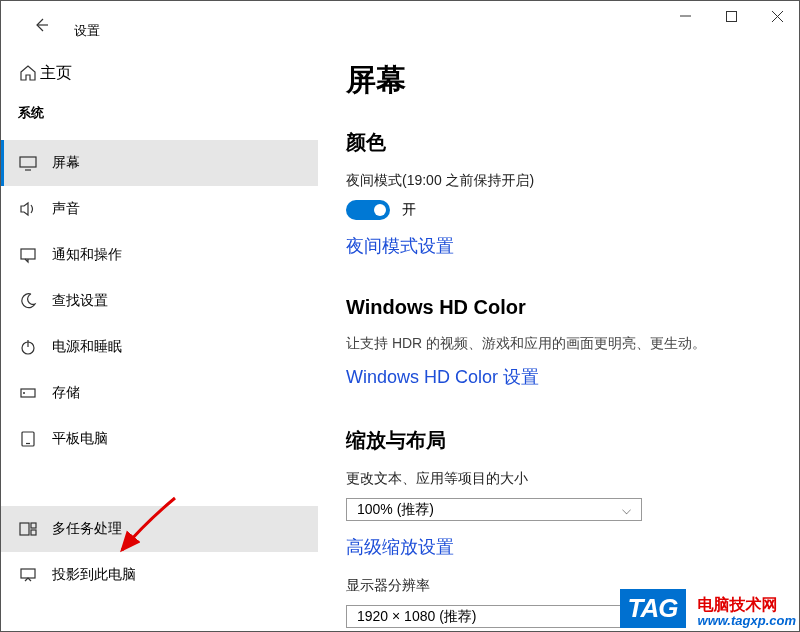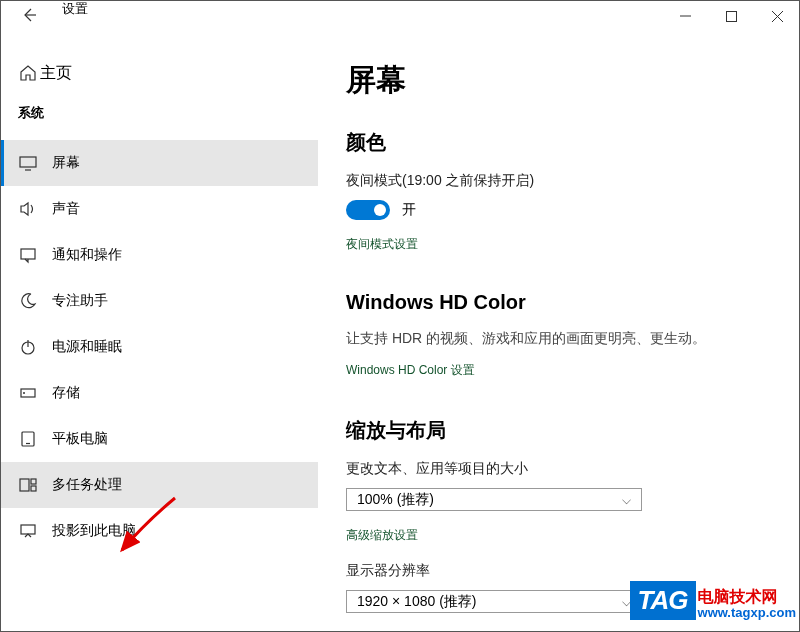--- a/index.html
+++ b/index.html
@@ -1,58 +1,58 @@
 <!DOCTYPE html>
 <html><head>
   <meta charset="utf-8">
   <style>
     * { box-sizing: border-box; margin: 0; padding: 0; font-family: "Microsoft YaHei", "Segoe UI", sans-serif; }
     body { width: 800px; height: 632px; background: #fff; overflow: hidden; position: relative; }
     
-    .titlebar { height: 40px; display: flex; align-items: flex-start; padding-left: 14px; }
+    .titlebar { height: 40px; display: flex; align-items: flex-end; padding-left: 26px; }
     .back-btn { width: 30px; height: 30px; display: flex; align-items: center; justify-content: center; cursor: pointer; }
     .window-title { margin-left: 18px; font-size: 13px; }
     .window-controls { position: absolute; right: 0; top: 0; display: flex; }
     .win-ctrl { width: 46px; height: 32px; display: flex; align-items: center; justify-content: center; cursor: pointer; }
     
     .main { display: flex; height: calc(100% - 40px); }
     
     .sidebar { width: 322px; padding-left: 14px; padding-top: 18px; height: 100%; }
     .home-row { display: flex; align-items: center; padding: 0 0 0 4px; gap: 2px; height: 30px; margin-bottom: 16px; }
     .search-box { width: 288px; height: 36px; border: 2px solid #0078d4; margin-left: 2px; display: flex; align-items: center; padding: 0 10px; margin-bottom: 24px; }
     .search-input { flex: 1; border: none; outline: none; font-size: 14px; color: #666; }
     .search-icon { color: #333; }
     .section-label { font-size: 13px; font-weight: 600; margin-left: 4px; margin-bottom: 18px; }
     
     .nav-item { height: 46px; display: flex; align-items: center; padding-left: 4px; gap: 14px; cursor: pointer; font-size: 14px; position: relative; margin-left: -14px; padding-left: 18px; width: 318px; }
     .nav-item.selected { background: #e6e6e6; }
     .nav-item.selected::before { content: ""; position: absolute; left: 0; top: 0; bottom: 0; width: 4px; background: #0078d4; }
-    .nav-item.hover-bg { background: #e6e6e6; }
+    .nav-item.hover-bg { background: #e6e6e6; margin-top: 44px; }
     .nav-icon { width: 20px; height: 20px; display: flex; align-items: center; justify-content: center; }
     
     .content { flex: 1; padding: 20px 24px 0 24px; overflow: hidden; }
     .page-title { font-size: 30px; font-weight: 600; margin-bottom: 28px; }
     .section-title { font-size: 20px; font-weight: 600; margin-bottom: 16px; }
     .setting-label { font-size: 14px; margin-bottom: 10px; color: #222; }
     .toggle-row { display: flex; align-items: center; gap: 12px; margin-bottom: 14px; }
     .toggle { width: 44px; height: 20px; border-radius: 10px; background: #0078d4; position: relative; cursor: pointer; }
     .toggle::after { content: ""; width: 12px; height: 12px; border-radius: 50%; background: #fff; position: absolute; right: 4px; top: 4px; }
     .toggle-label { font-size: 14px; }
-    .link { color: #14532d; font-size: 12px; cursor: pointer; margin-bottom: 28px; display: inline-block; }
+    .link { color: #1d4ed8; font-size: 18px; cursor: pointer; margin-bottom: 28px; display: inline-block; }
     .desc { font-size: 14px; color: #444; margin-bottom: 12px; }
     .dropdown { width: 296px; height: 23px; border: 1px solid #999; display: flex; align-items: center; justify-content: space-between; padding: 0 10px; font-size: 14px; cursor: pointer; margin-bottom: 14px; }
     .chevron { font-size: 12px; color: #555; }
     
     .arrow-annotation { position: absolute; left: 110px; top: 488px; pointer-events: none; }
     
-    .watermark { position: absolute; right: 4px; bottom: 12px; display: flex; align-items: flex-end; gap: 2px; }
+    .watermark { position: absolute; right: 4px; bottom: 4px; display: flex; align-items: flex-end; gap: 12px; }
     .tag-badge { background: #0070d0; color: #fff; font-weight: 900; font-size: 26px; padding: 4px 8px; font-style: italic; letter-spacing: -1px; }
     .wm-text { display: flex; flex-direction: column; line-height: 1.1; }
     .wm-line1 { color: #e00000; font-weight: 700; font-size: 16px; text-shadow: 1px 1px 0 #fff; }
-    .wm-line2 { color: #0066d4; font-size: 13px; font-weight: 600; text-align: right; }
+    .wm-line2 { color: #0066d4; font-size: 13px; font-style: italic; font-weight: 600; text-align: right; }
     
     .win-border { position: absolute; inset: 0; border: 1px solid #555; pointer-events: none; }
   </style>
 </head>
 <body>
 
 <div class="titlebar">
   <div class="back-btn">
     <svg width="16" height="16" viewBox="0 0 16 16">
         <path d="M10 2 L4 8 L10 14" stroke="#333" stroke-width="1.2" fill="none"></path>
@@ -118,21 +118,21 @@
           </svg>
         </span>
       <span>通知和操作</span>
     </div>
     <div class="nav-item">
       <span class="nav-icon">
           <svg width="18" height="18" viewBox="0 0 18 18">
             <path d="M12 2 A7 7 0 1 0 16 12 A5 5 0 0 1 12 2" stroke="#333" fill="none" stroke-width="1.2"></path>
           </svg>
         </span>
-      <span>专注助手</span>
+      <span>查找设置</span>
     </div>
     <div class="nav-item">
       <span class="nav-icon">
           <svg width="18" height="18" viewBox="0 0 18 18">
             <circle cx="9" cy="10" r="6" stroke="#333" fill="none" stroke-width="1.2"></circle>
             <line x1="9" y1="2" x2="9" y2="9" stroke="#333" stroke-width="1.2"></line>
           </svg>
         </span>
       <span>电源和睡眠</span>
     </div>

